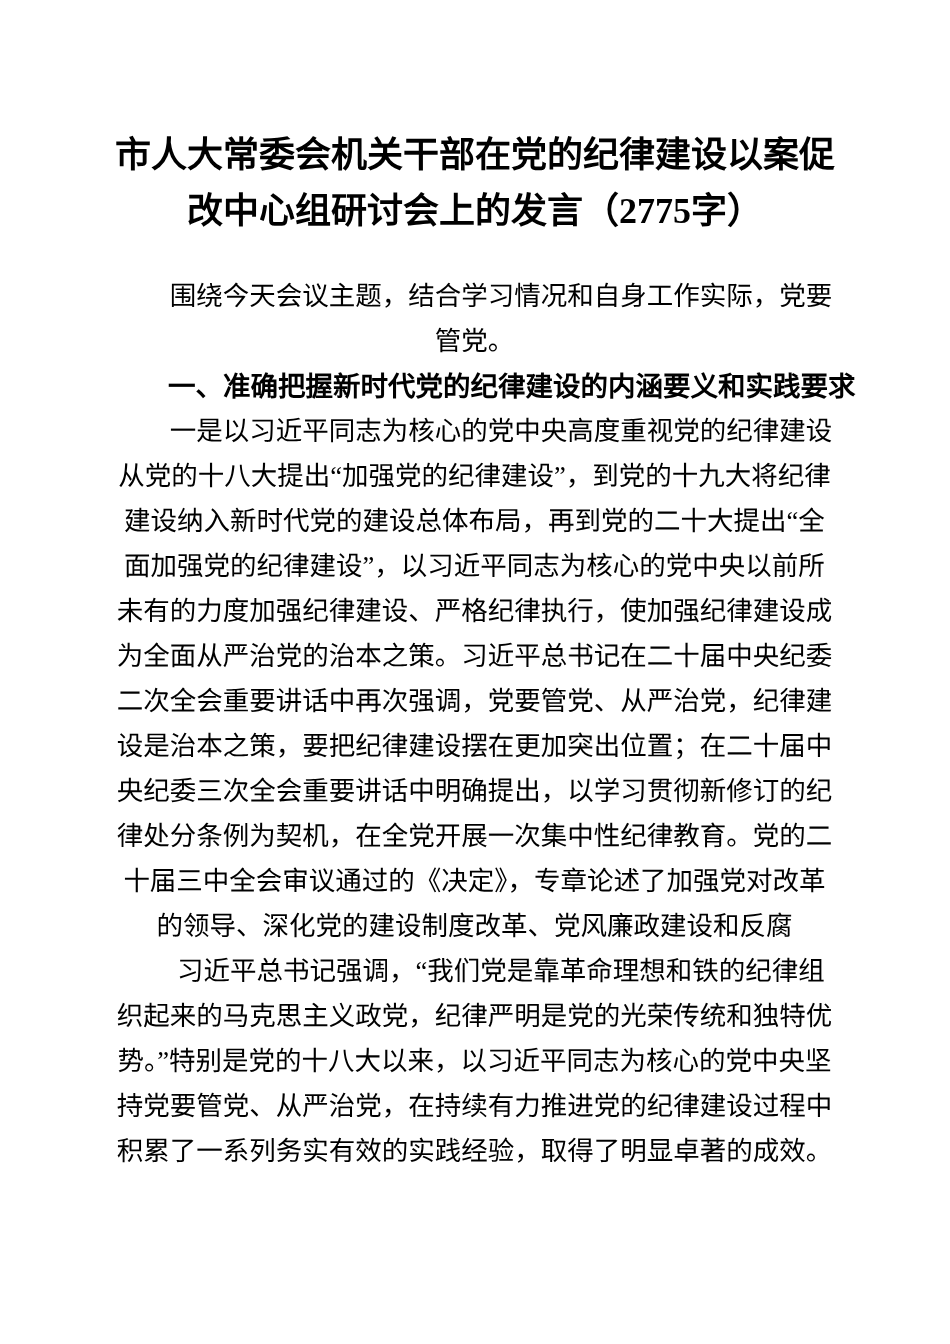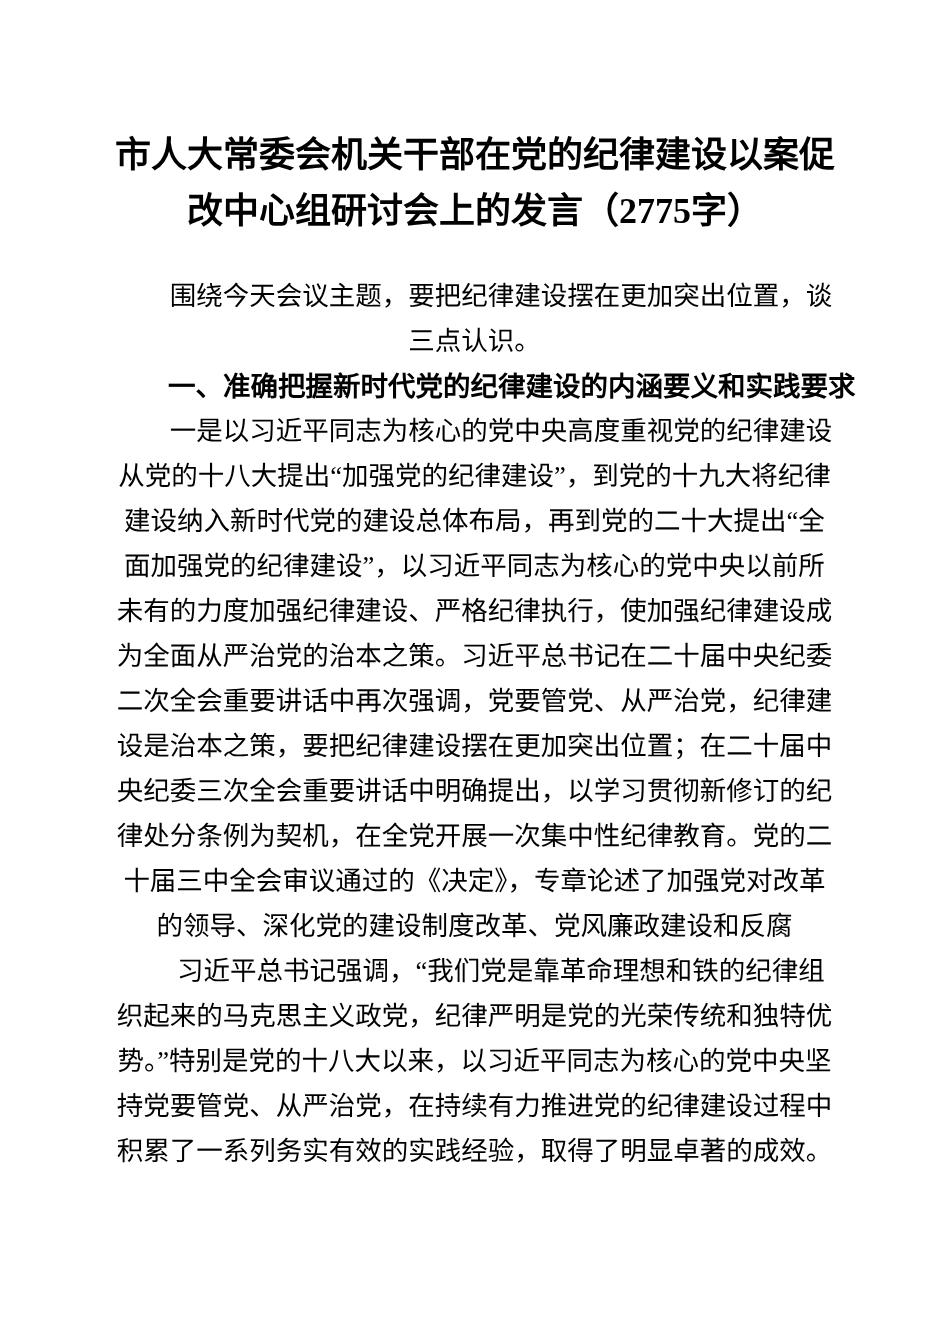--- a/index.html
+++ b/index.html
@@ -55,21 +55,21 @@
     text-align: left;
   }
 </style>
 </head>
 <body>
 
 <div class="page">
   <h1 class="doc-title">市人大常委会机关干部在党的纪律建设以案促改中心组研讨会上的发言（2775字）</h1>
 
   <div class="content">
-    <p class="para-body">围绕今天会议主题，要把纪律建设摆在更加突出位置，谈三点认识。</p>
+    <p class="para-body">围绕今天会议主题，结合学习情况和自身工作实际，党要管党。</p>
 
     <p class="para-heading">一、准确把握新时代党的纪律建设的内涵要义和实践要求</p>
 
     <p class="para-body">一是以习近平同志为核心的党中央高度重视党的纪律建设从党的十八大提出“加强党的纪律建设”，到党的十九大将纪律建设纳入新时代党的建设总体布局，再到党的二十大提出“全面加强党的纪律建设”，以习近平同志为核心的党中央以前所未有的力度加强纪律建设、严格纪律执行，使加强纪律建设成为全面从严治党的治本之策。习近平总书记在二十届中央纪委二次全会重要讲话中再次强调，党要管党、从严治党，纪律建设是治本之策，要把纪律建设摆在更加突出位置；在二十届中央纪委三次全会重要讲话中明确提出，以学习贯彻新修订的纪律处分条例为契机，在全党开展一次集中性纪律教育。党的二十届三中全会审议通过的《决定》，专章论述了加强党对改革的领导、深化党的建设制度改革、党风廉政建设和反腐</p>
 
     <p class="para-body">习近平总书记强调，“我们党是靠革命理想和铁的纪律组织起来的马克思主义政党，纪律严明是党的光荣传统和独特优势。”特别是党的十八大以来，以习近平同志为核心的党中央坚持党要管党、从严治党，在持续有力推进党的纪律建设过程中积累了一系列务实有效的实践经验，取得了明显卓著的成效。</p>
   </div>
 </div>
 
 </body></html>

